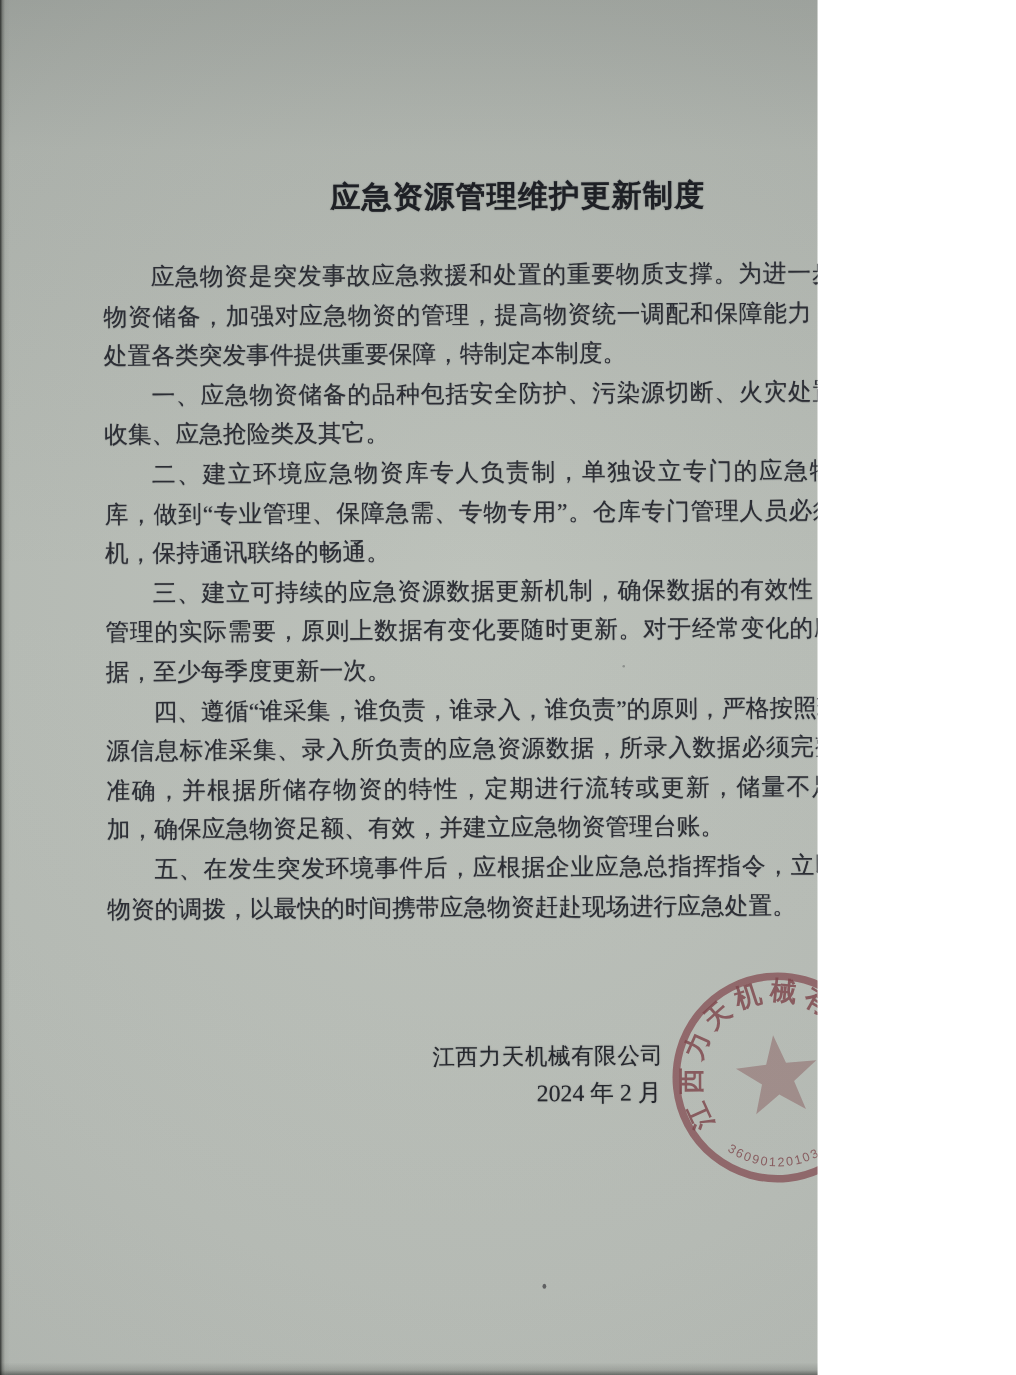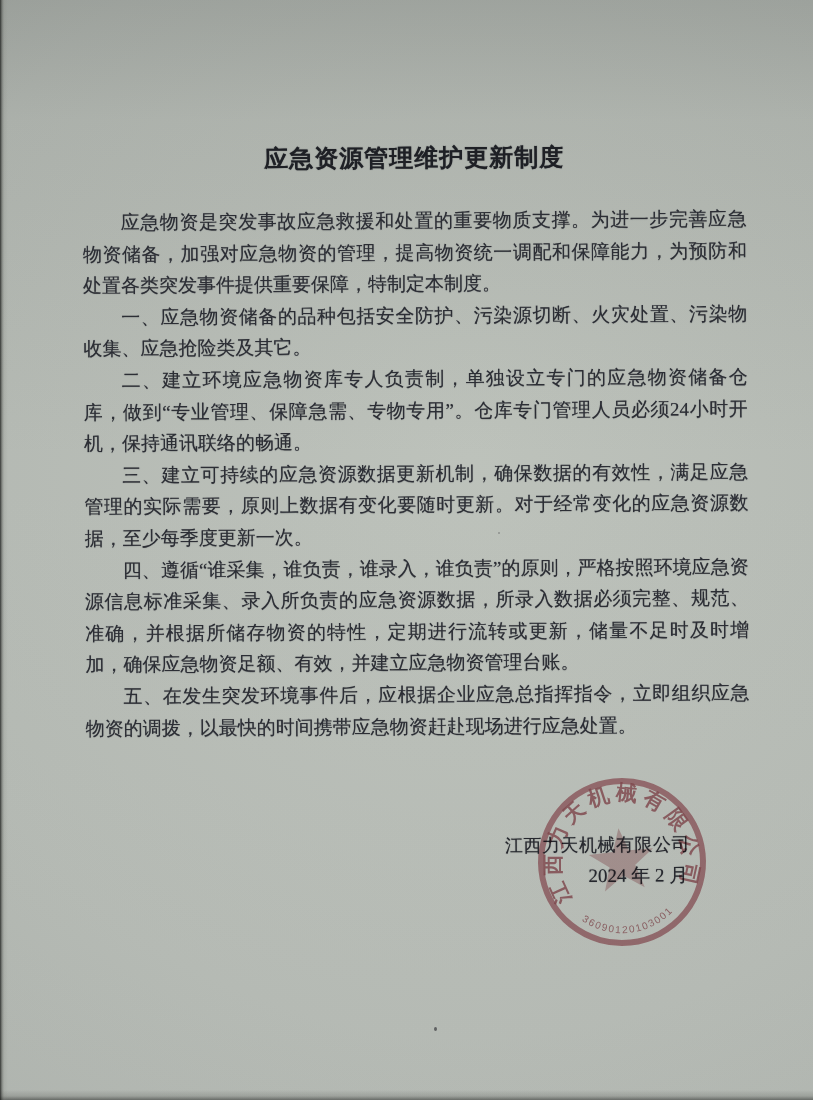--- a/index.html
+++ b/index.html
@@ -1,20 +1,20 @@
 <!DOCTYPE html>
 <html><head>
 <meta charset="utf-8">
 <style>
   * { margin:0; padding:0; box-sizing:border-box; }
   html,body { width:813px; height:1100px; overflow:hidden; }
   body { font-family:"Liberation Serif","DejaVu Serif",serif; }
 
   .photo {
-    position:relative; width:813px; height:1100px; overflow:hidden;
+    position:relative; width:654px; height:1100px; overflow:hidden;
     background:
       linear-gradient(90deg, rgba(18,20,18,0.78) 0px, rgba(60,62,58,0.38) 2px, rgba(120,122,116,0.14) 4px, rgba(0,0,0,0) 8px),
       linear-gradient(0deg, rgba(28,30,28,0.50) 0px, rgba(70,72,68,0.20) 4px, rgba(0,0,0,0) 10px),
       linear-gradient(180deg, rgba(68,72,70,0.20) 0%, rgba(68,72,70,0.07) 11%, rgba(255,255,255,0.00) 42%, rgba(200,204,198,0.12) 100%),
       radial-gradient(ellipse 130% 95% at 58% 42%, #bdc2bb 0%, #b3b8b2 55%, #a5aaa5 100%);
   }
 
   .doc {
     position:absolute; left:84px; top:139px; width:664px;
     transform:rotate(-0.35deg);

